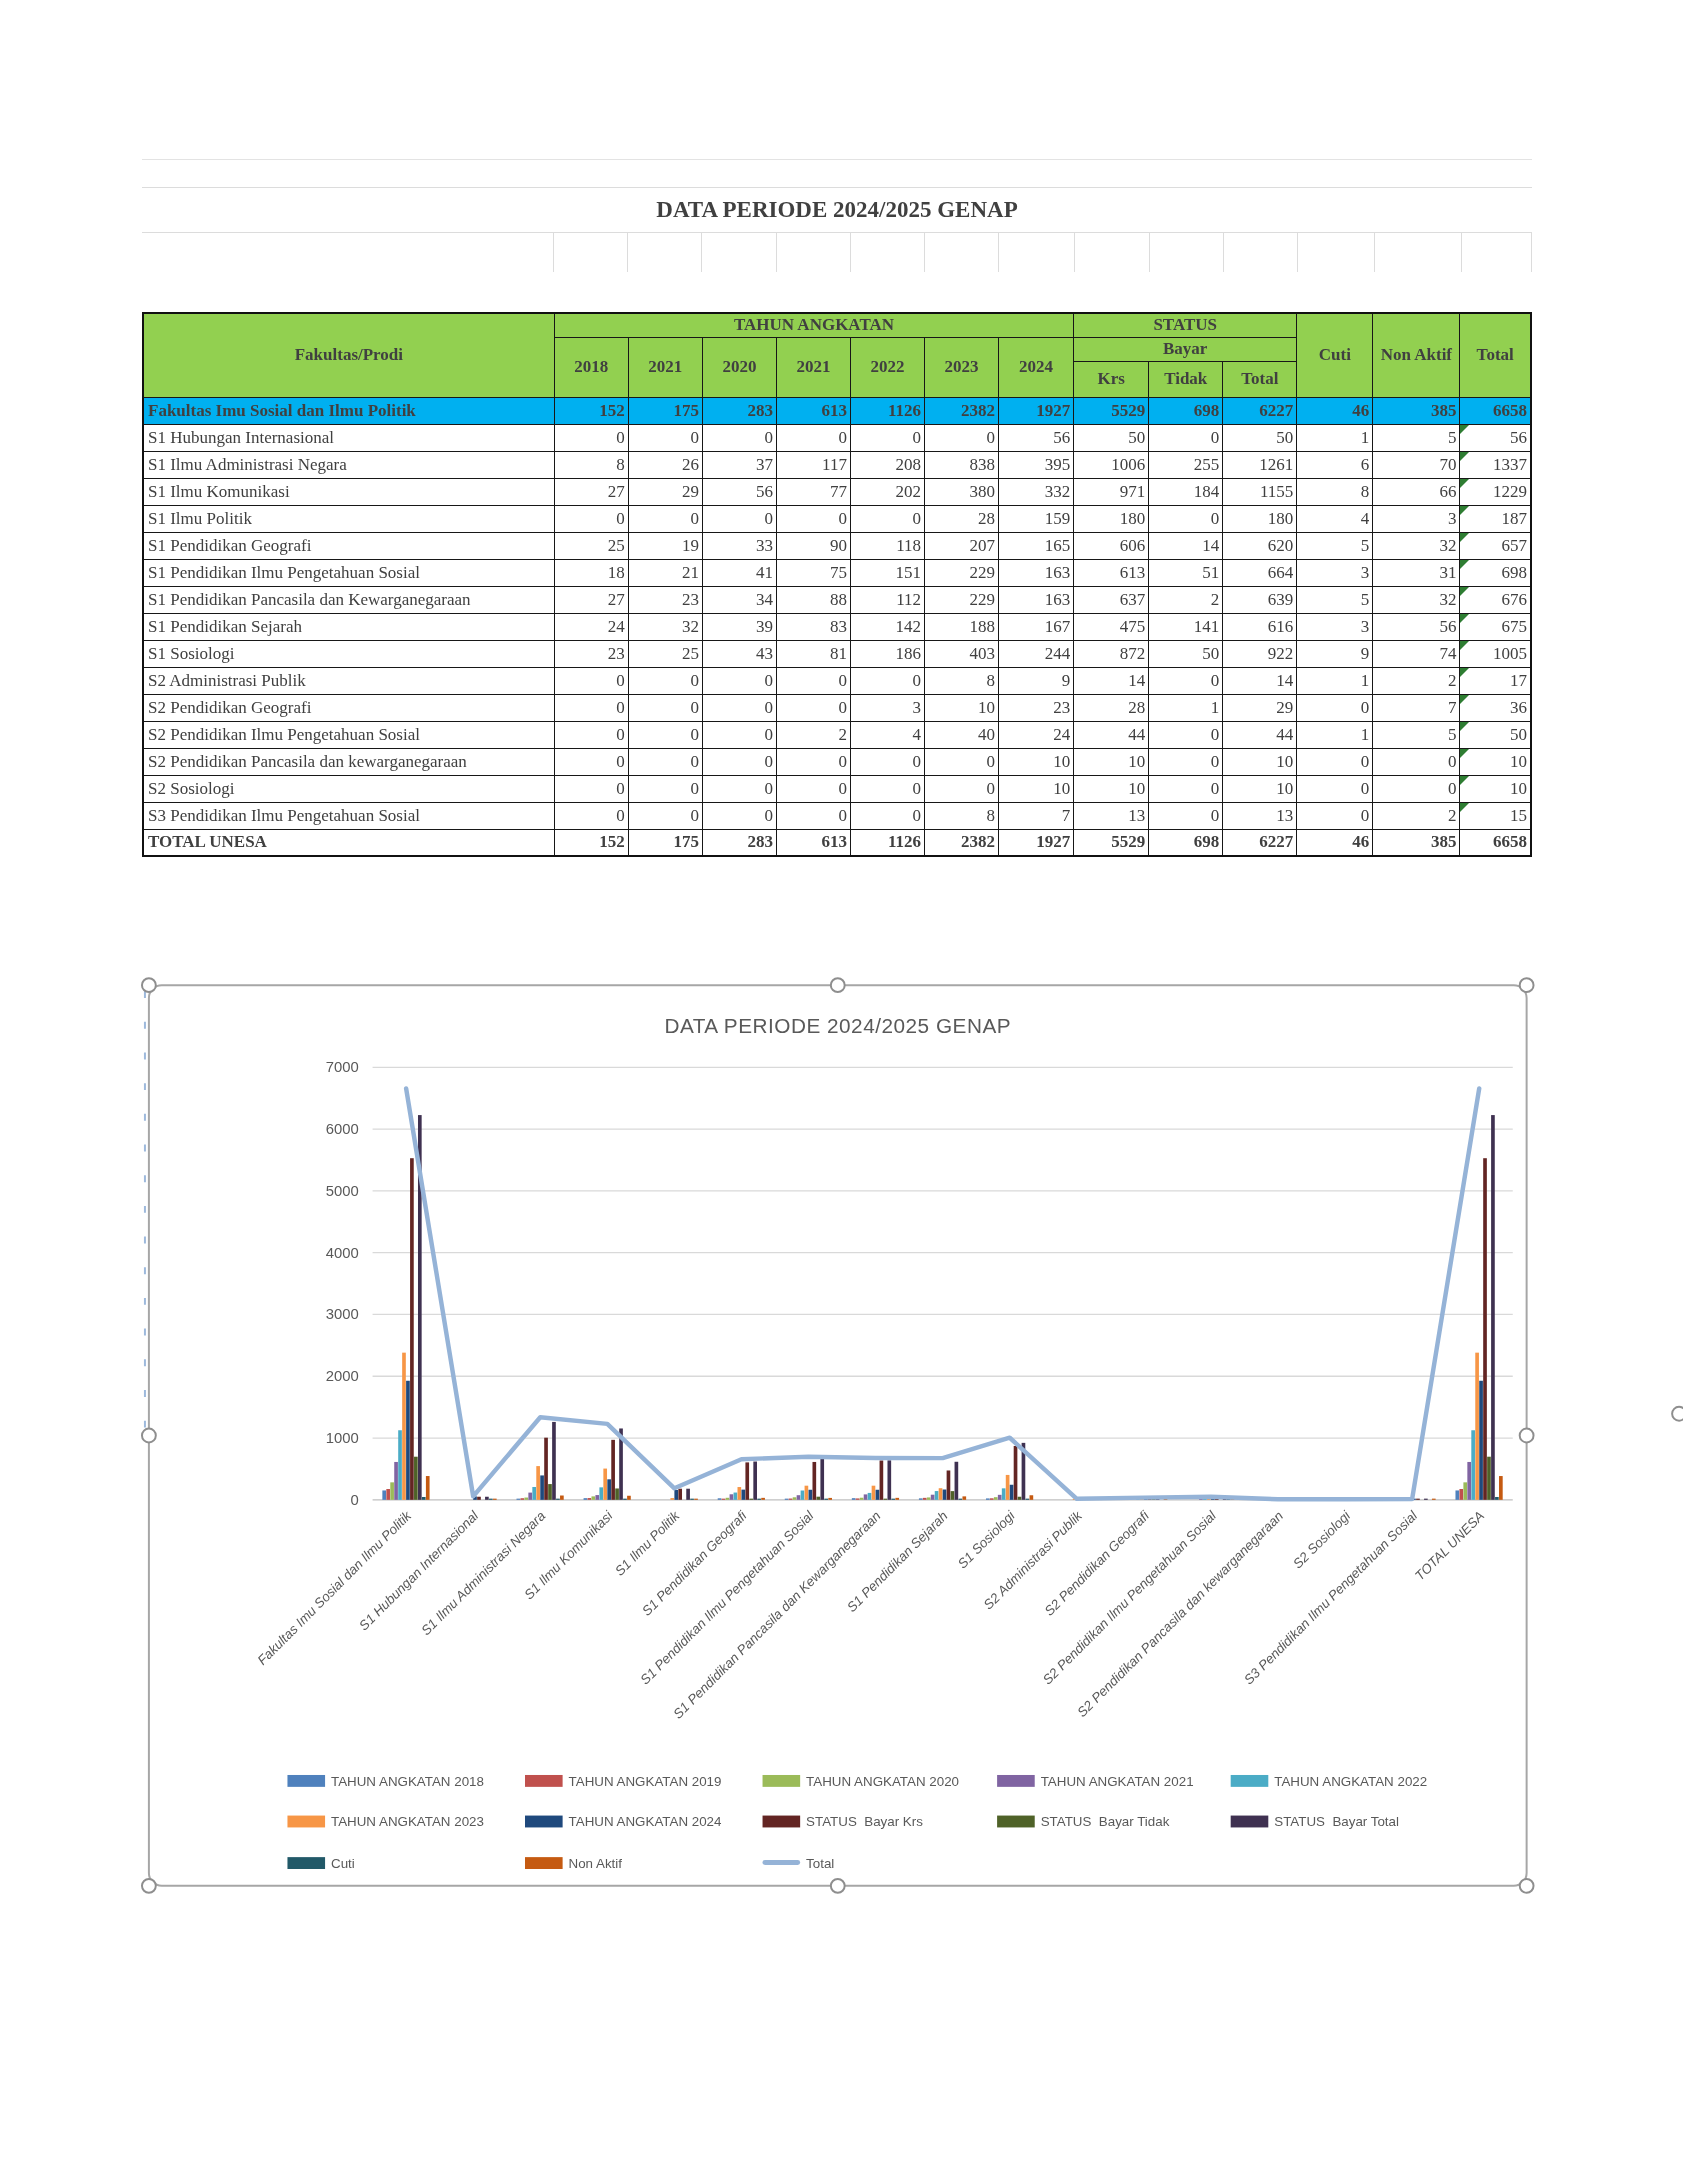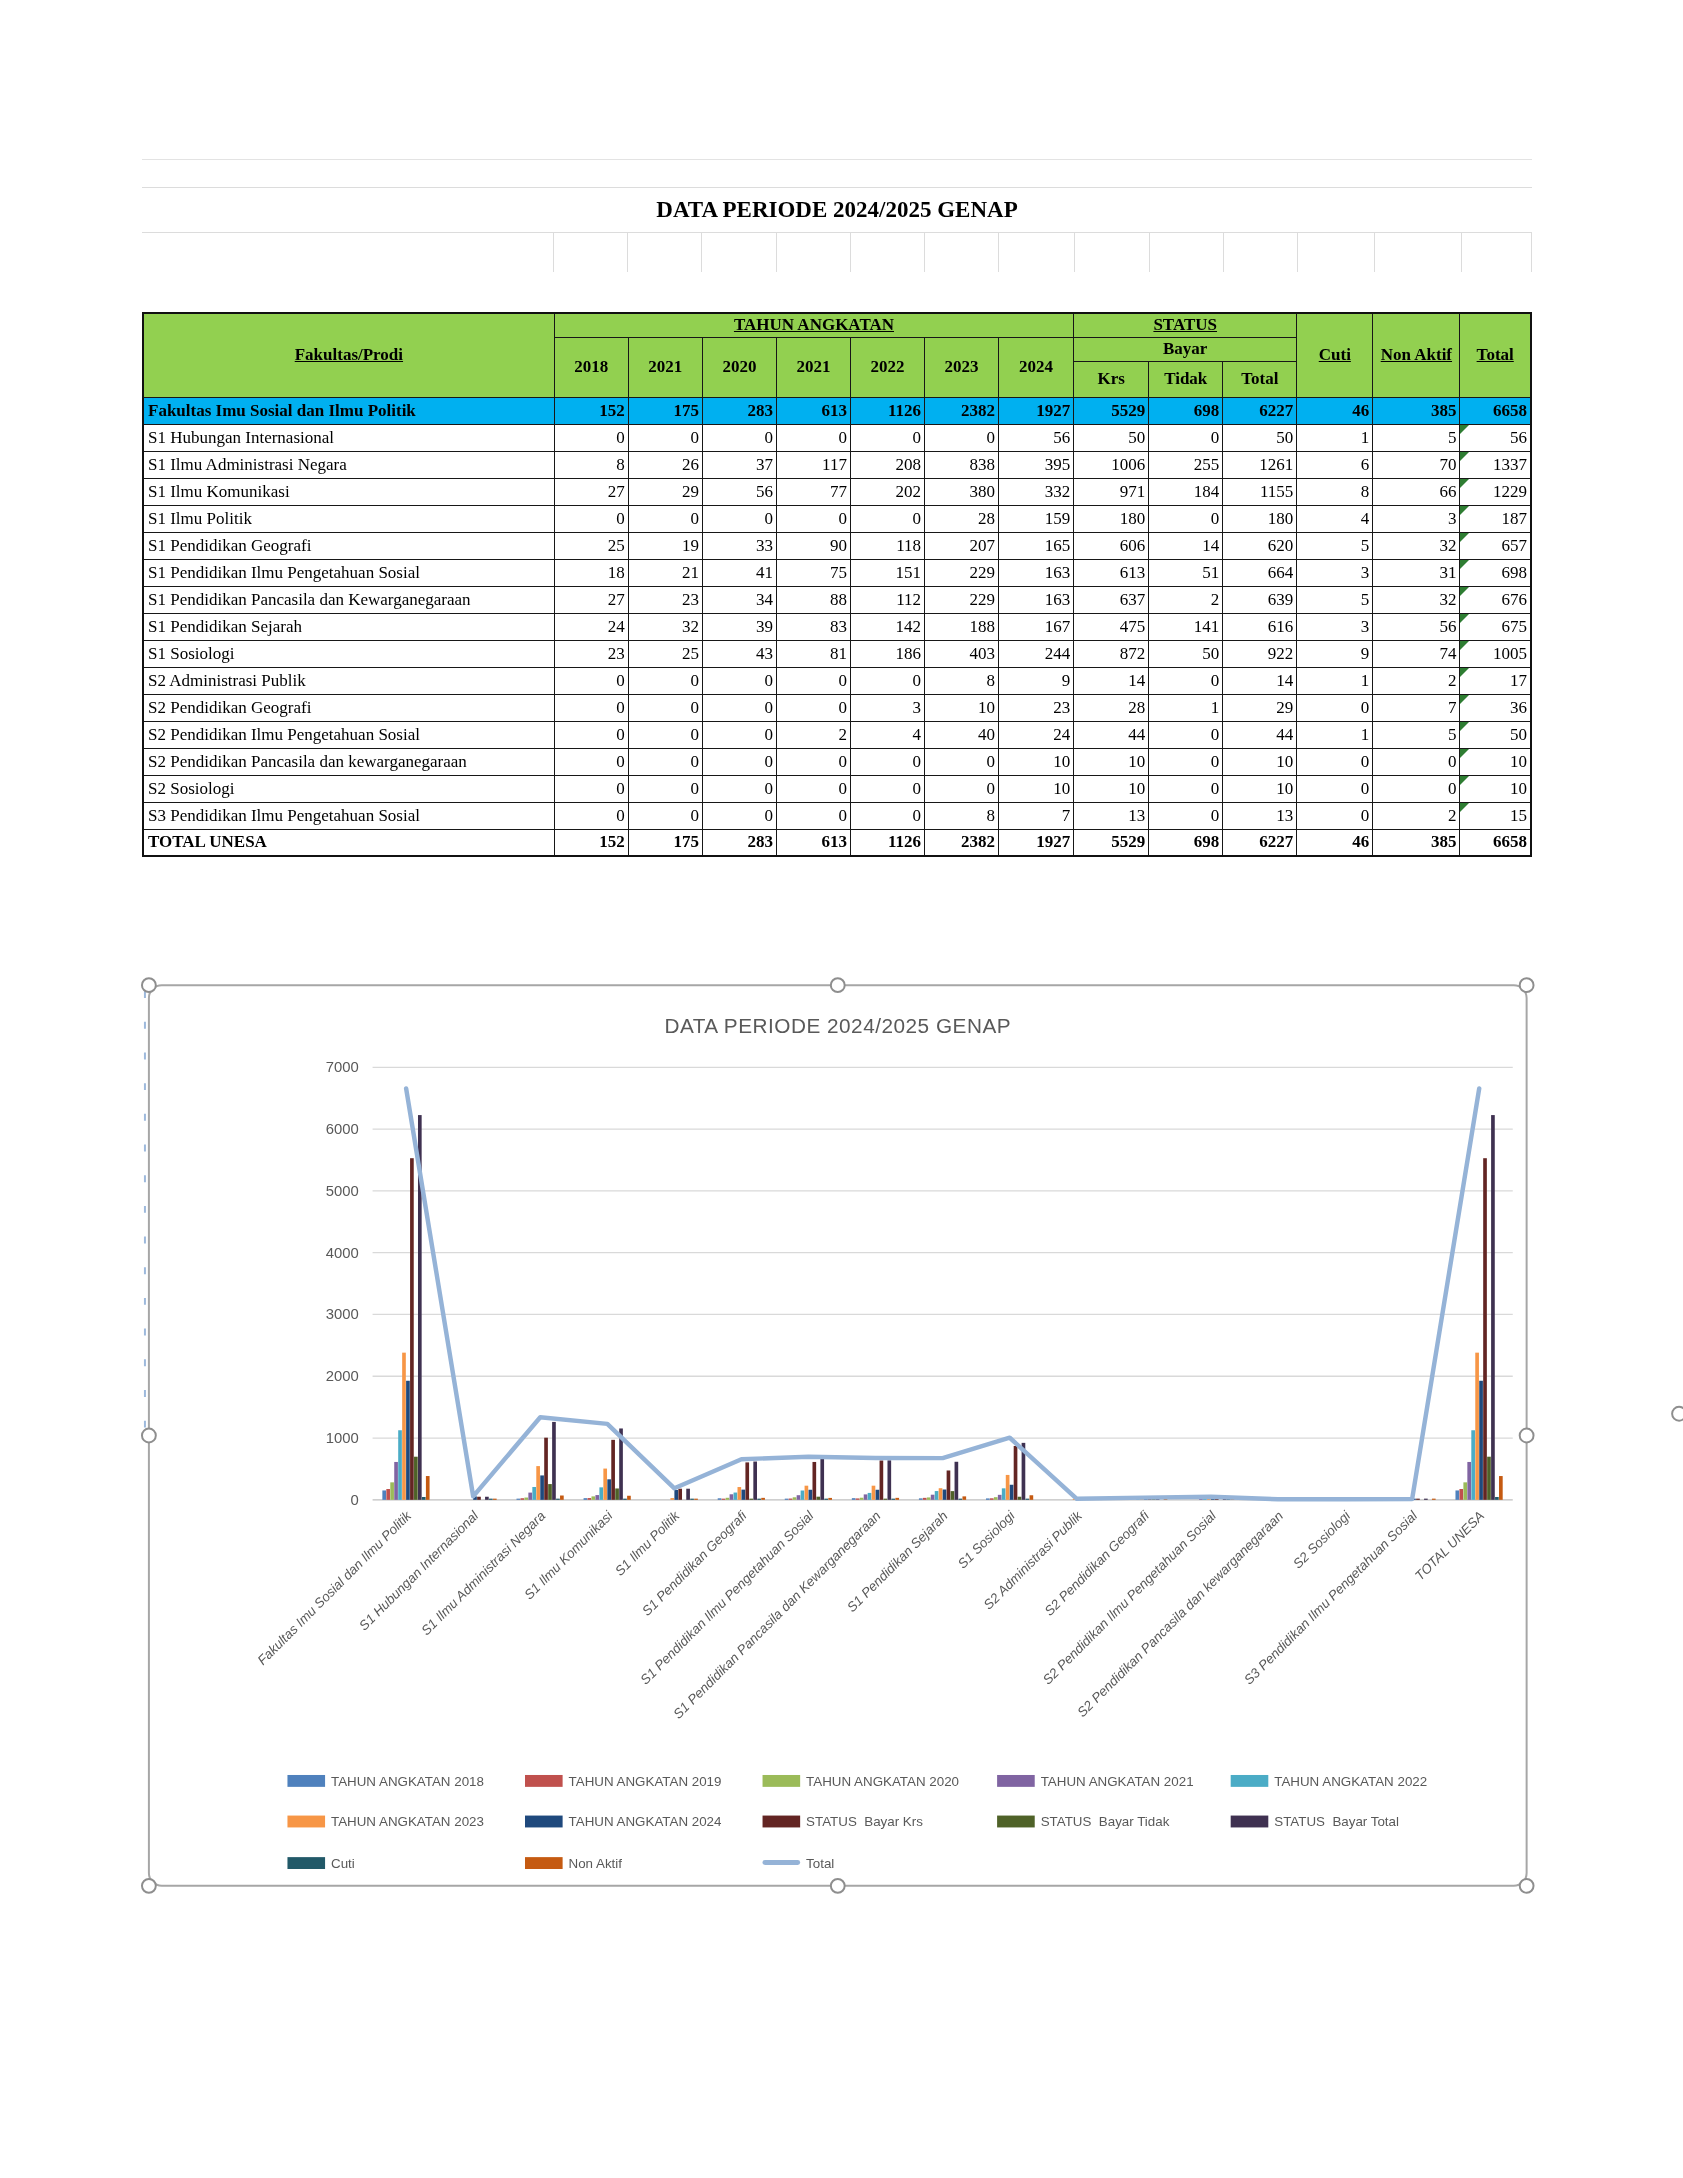--- a/index.html
+++ b/index.html
@@ -1,34 +1,34 @@
 <!DOCTYPE html>
 <html><head>
 <meta charset="utf-8">
 <style>
   html,body{margin:0;padding:0;background:#fff;}
   #page{position:relative;width:1683px;height:2178px;background:#ffffff;overflow:hidden;
-        font-family:"Liberation Serif",serif;color:#000000;}
+        font-family:"Liberation Serif",serif;color:#404040;}
   
   #titles-area{position:absolute;left:142px;top:159px;width:1390px;}
   .band{position:relative;border-bottom:1px solid #dcdcdc;}
   .band.first{border-top:1px solid #e3e3e3;}
   .band-empty{height:27px;}
   .band-title{height:44px;display:flex;align-items:center;justify-content:center;
               font-weight:bold;font-size:23px;}
   .band-gap{height:39px;border-bottom:none;}
   .vline{position:absolute;top:0;bottom:0;width:1px;background:#dcdcdc;}
   
   #main-table{position:absolute;left:142px;top:312px;width:1390px;border-collapse:collapse;
               table-layout:fixed;font-size:17px;}
   #main-table th,#main-table td{border:1px solid #171717;padding:0 3px;overflow:hidden;
               white-space:nowrap;height:27px;box-sizing:border-box;}
   #main-table{border:2px solid #111;}
   #main-table thead th{background:#92D050;font-weight:bold;text-align:center;padding:0 2px;}
-  #main-table .h1 th{height:24px;text-decoration:underline;}
+  #main-table .h1 th{height:24px;}
   #main-table .h2 th{height:24px;}
   #main-table .h3 th{height:36px;}
   #main-table td{text-align:right;}
   #main-table td.name{text-align:left;padding-left:4px;}
   tr.r-fakultas td{background:#00B0F0;font-weight:bold;border-top:2px solid #111;}
   tr.r-total td{font-weight:bold;border-bottom:2px solid #111;}
   tr.r-total td.name{text-align:center;}
   td.tc{position:relative;}
   .tri{position:absolute;top:0;left:0;width:0;height:0;display:block;
        border-top:9px solid #2E7D32;border-right:9px solid transparent;}

